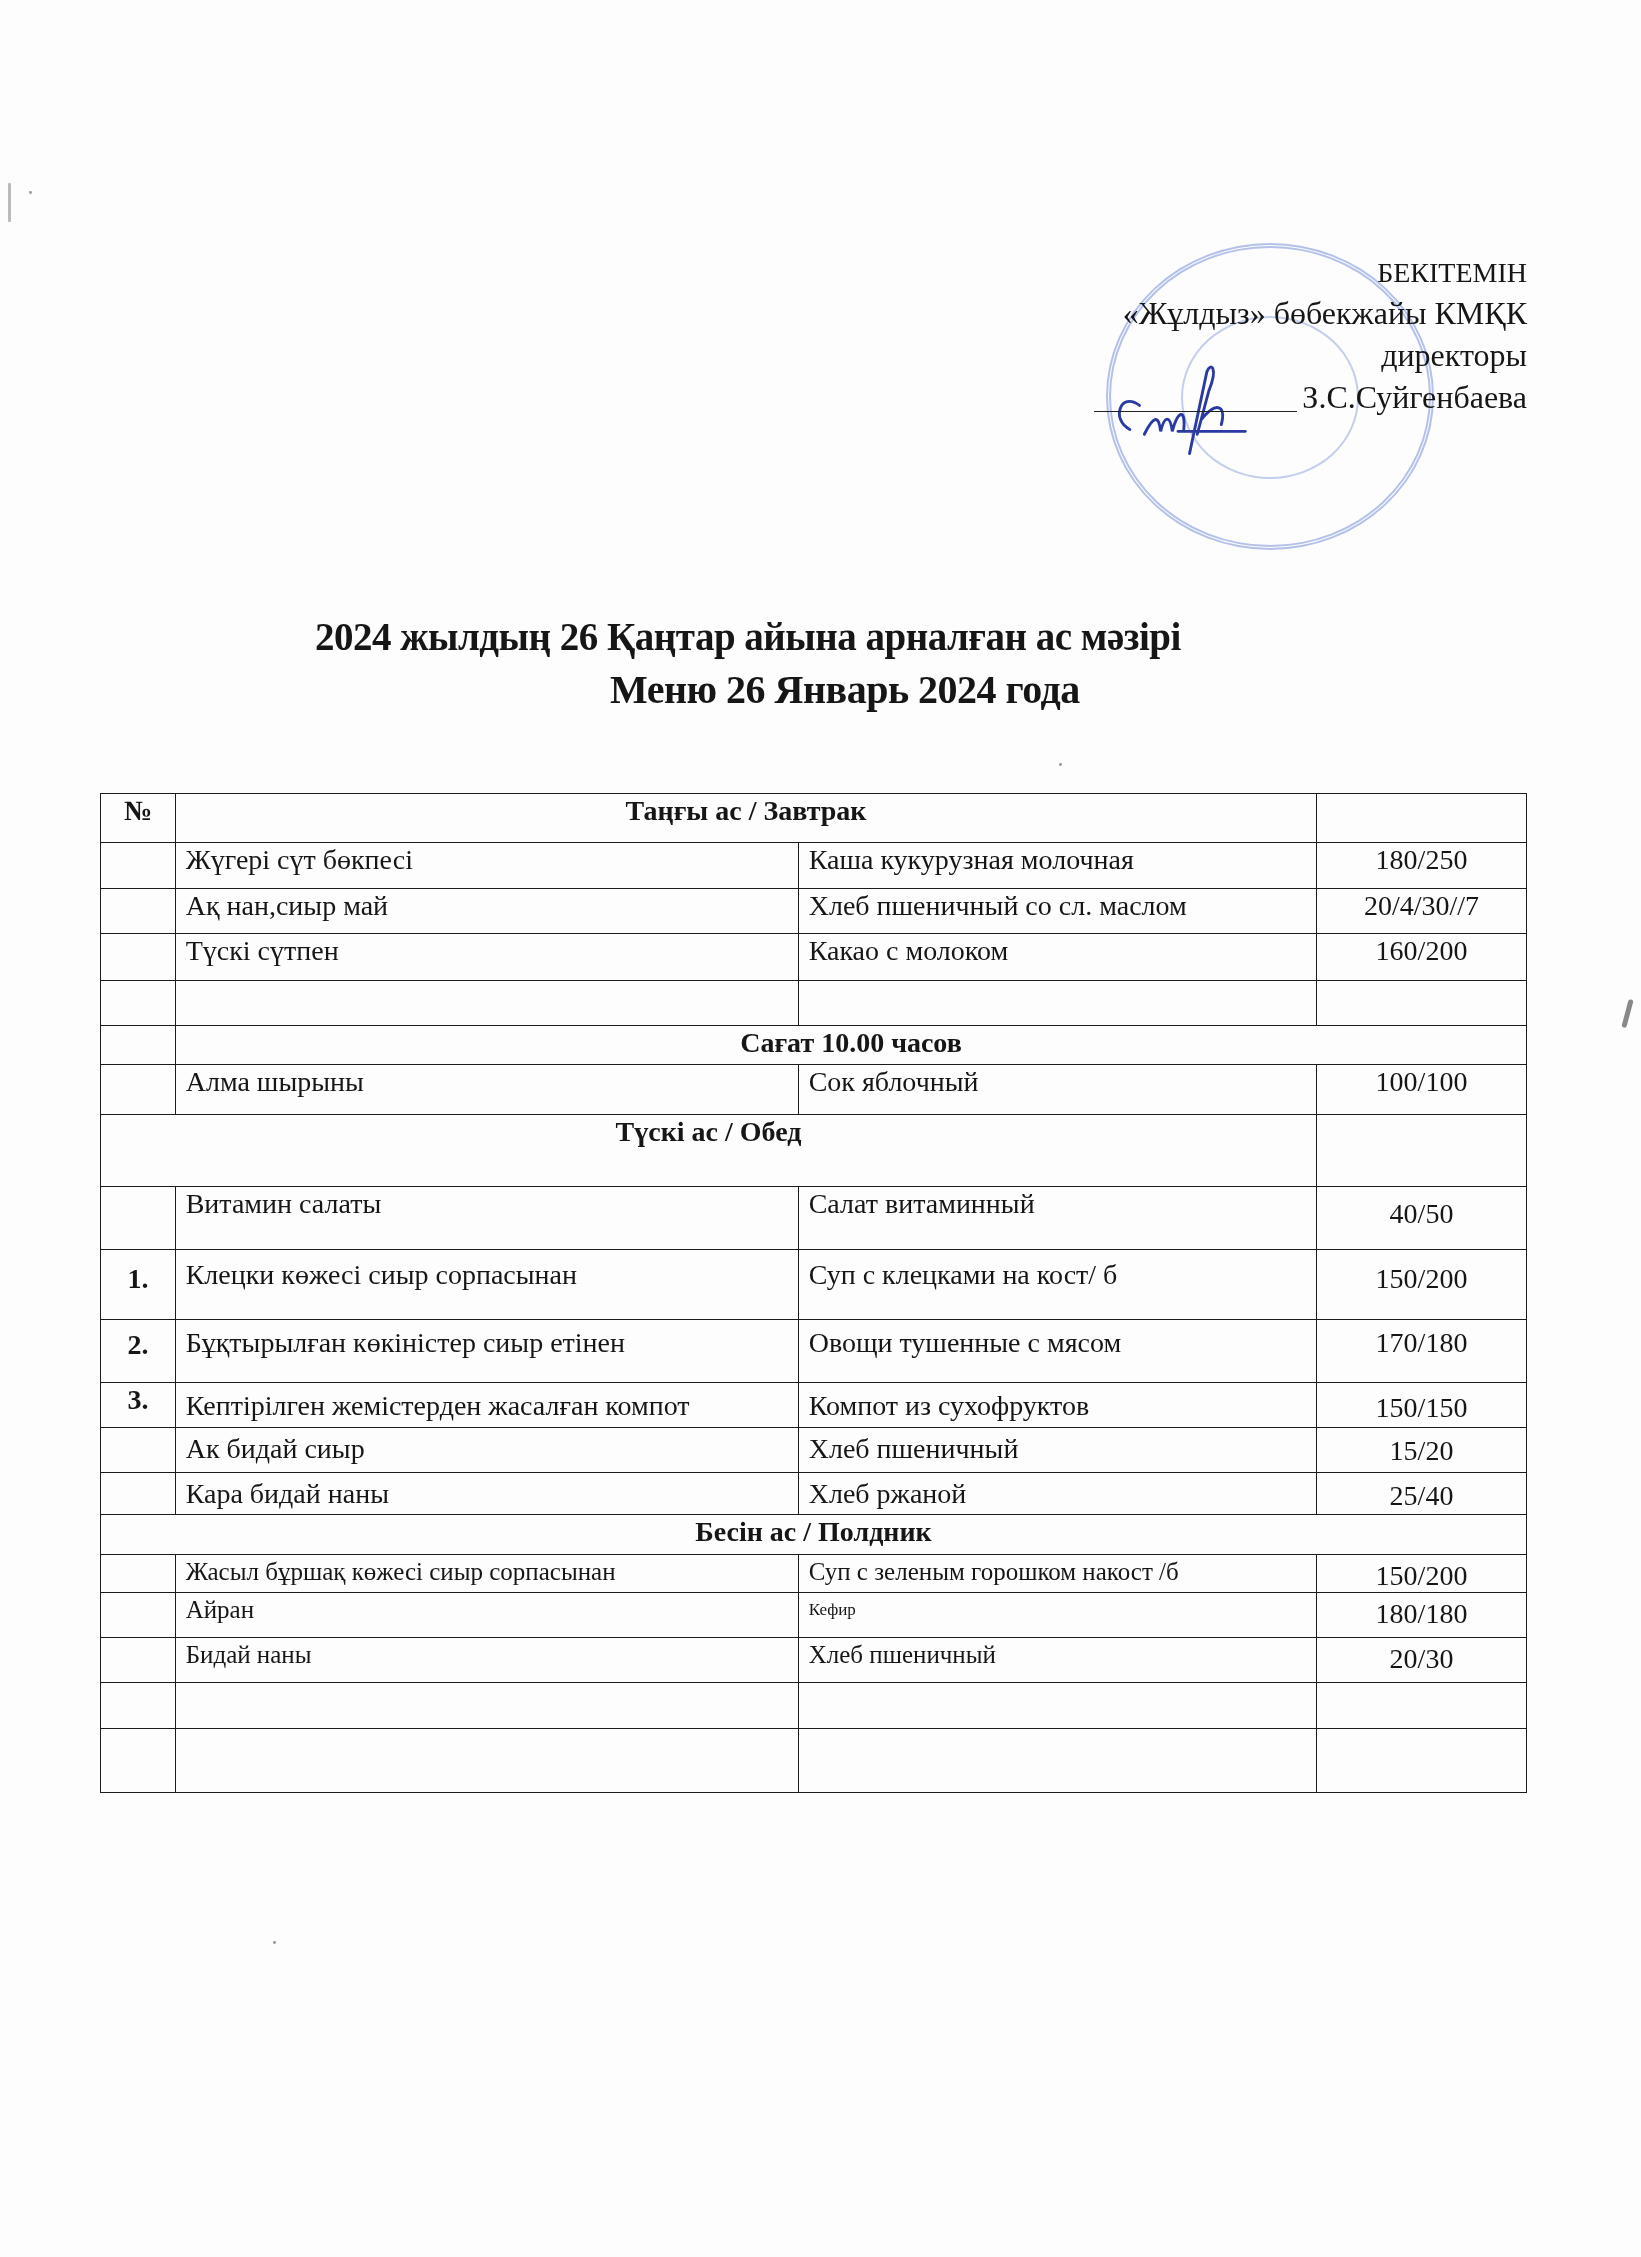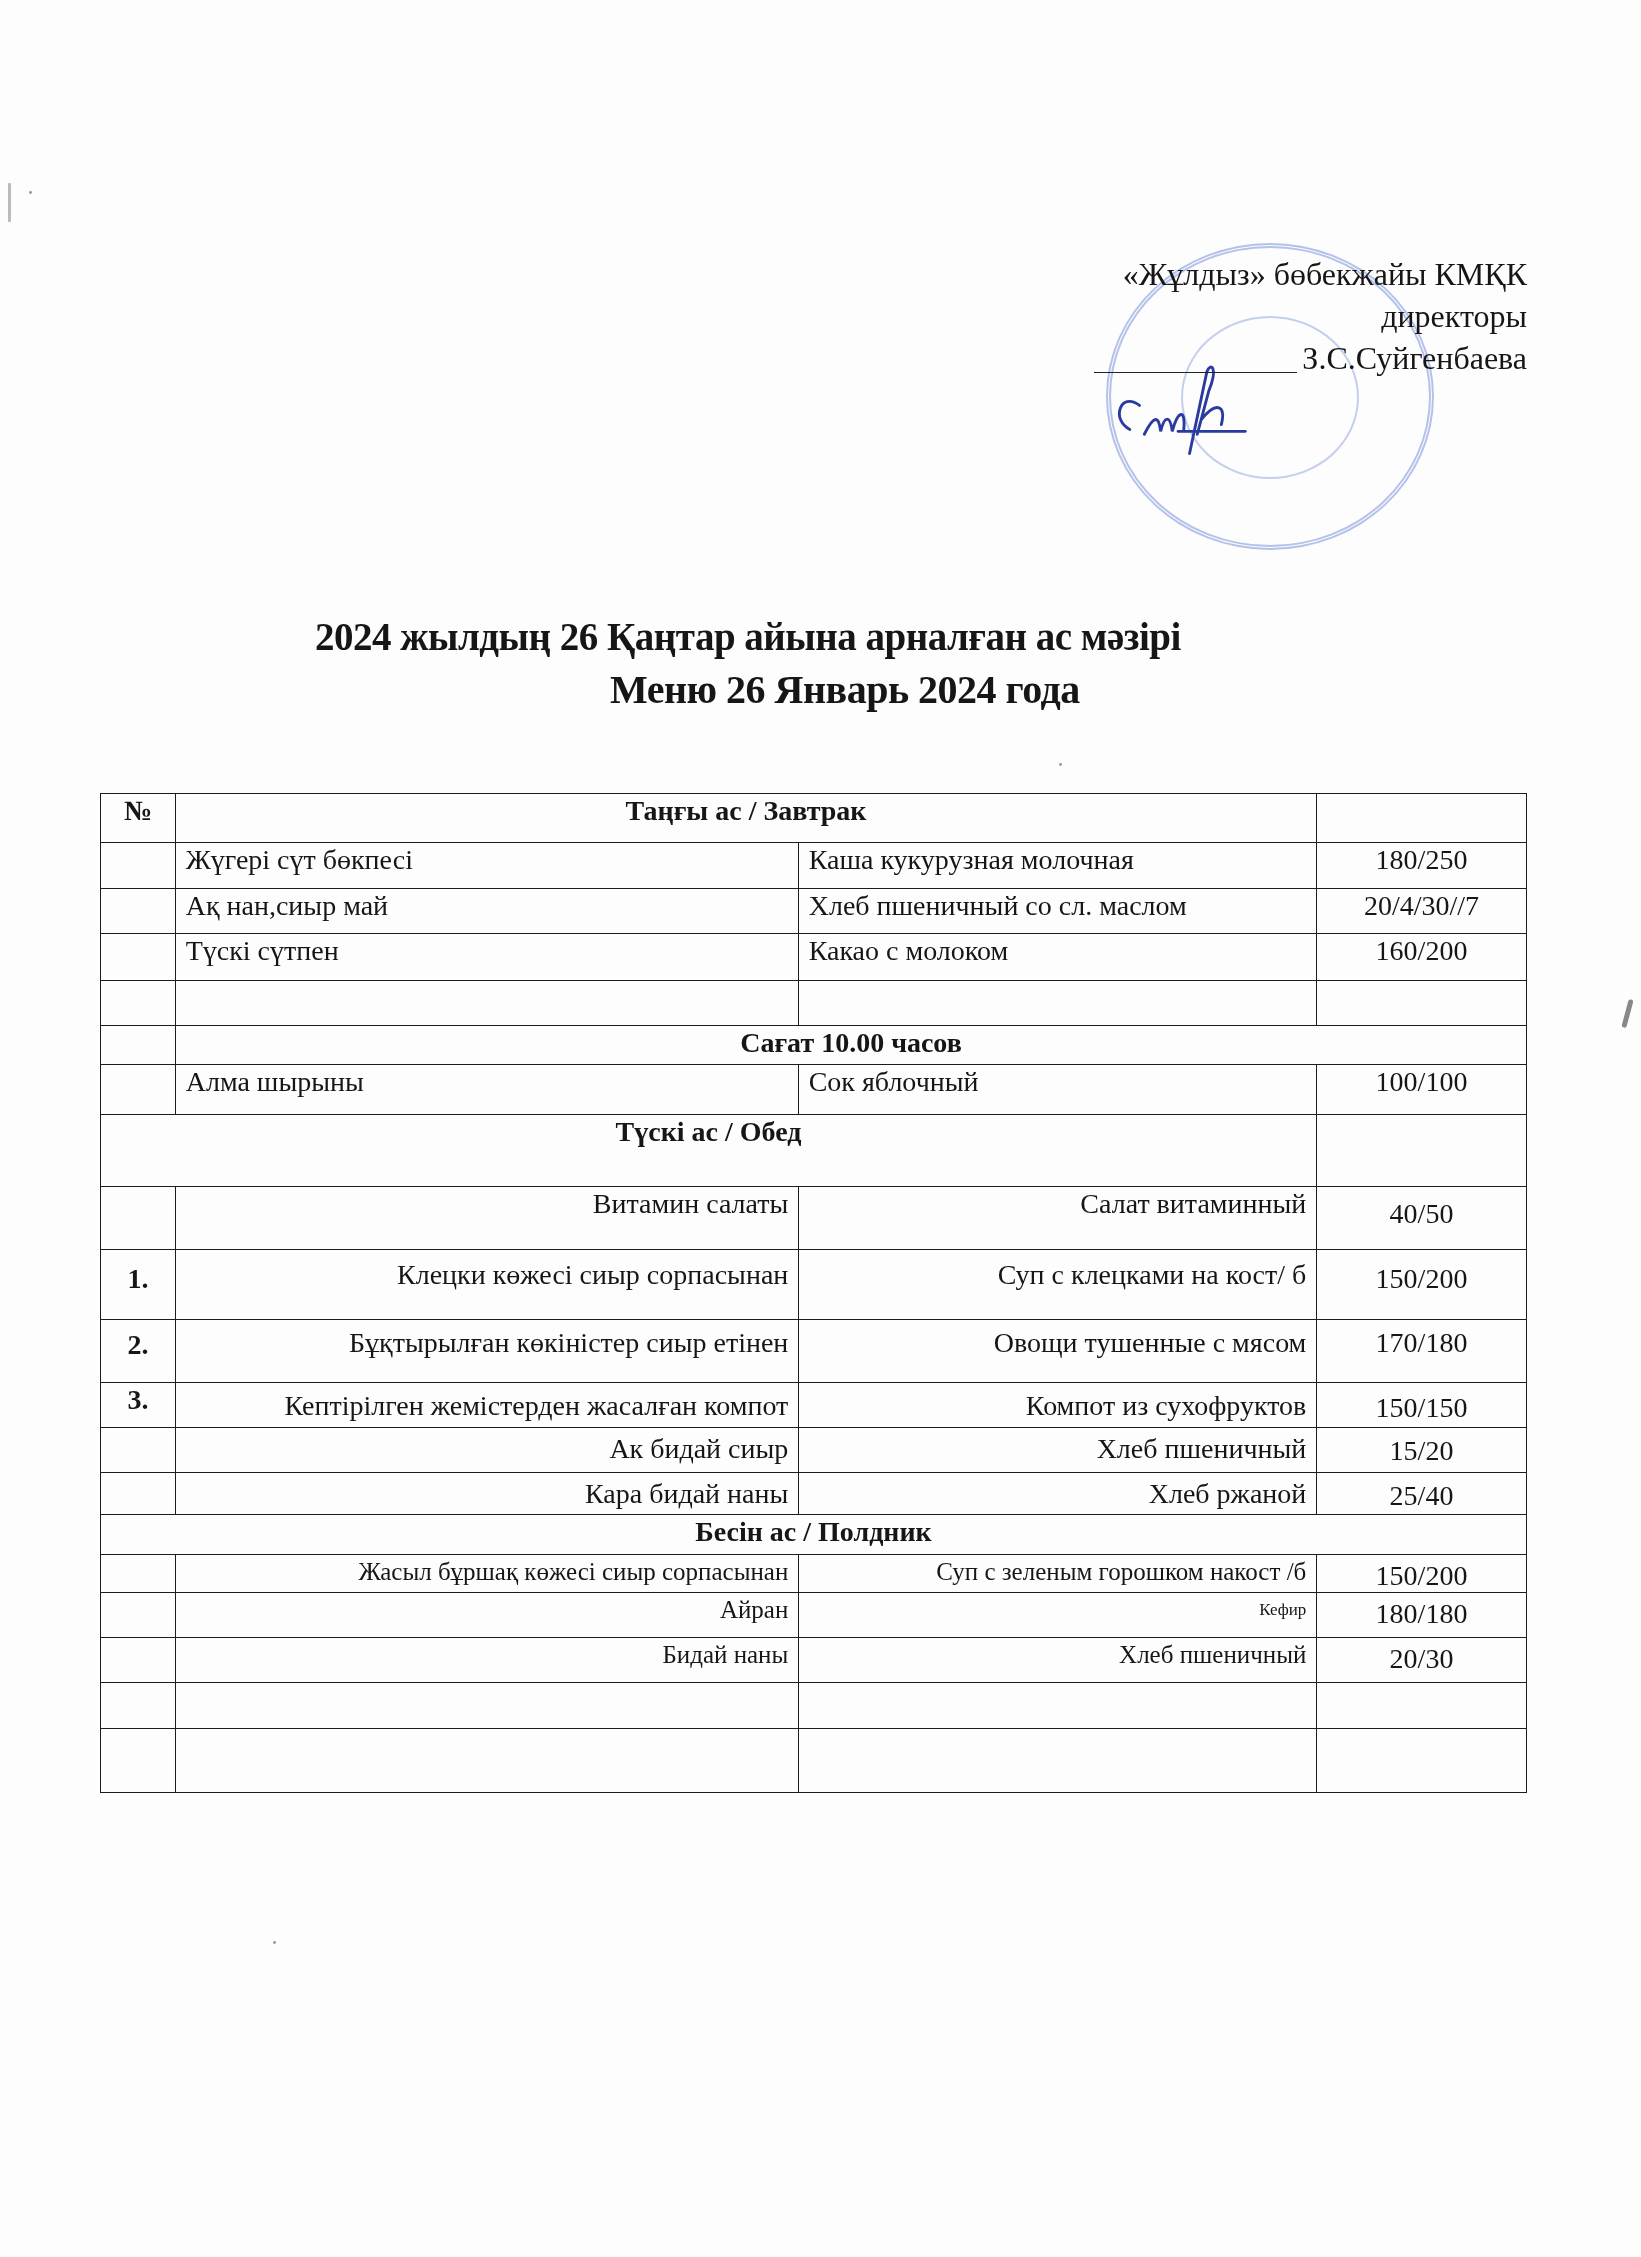--- a/index.html
+++ b/index.html
@@ -45,31 +45,32 @@
     font-family: "Liberation Serif", serif;
   }
   table.menu td {
     border: 1.9px solid #1c1c1c; padding: 0 9.7px; vertical-align: top;
     font-size: 28px; line-height: 33px; overflow: hidden; white-space: nowrap;
   }
   td.num { text-align: center; font-weight: bold; font-size: 32px; padding: 5.8px 0 0 0; }
   td.wt { text-align: center; }
   td.sec { text-align: center; font-weight: bold; font-size: 35px; line-height: 39px; padding-top: 1.9px; }
   td.big { font-size: 33px; line-height: 42px; padding-top: 5.8px; }
-  td.sm { font-size: 26px; line-height: 31px; text-align: right; }
+  td.sm { font-size: 26px; line-height: 31px; }
   .specks span { position: absolute; background: #999; border-radius: 50%; }
 </style>
 </head>
 <body>
 
 <div class="stamp"></div>
 <svg class="signature" viewBox="0 0 160 110">
   <path d="M30 70 C10 60 20 30 40 45 M45 75 C55 55 60 55 62 72 C66 55 72 55 74 72 C80 50 88 48 86 70 M92 95 L110 10 C114 0 122 5 112 30 L100 75 M104 60 C120 40 130 45 125 65 M80 72 L150 72" fill="none" stroke="#2b3aa0" stroke-width="3" stroke-linecap="round"></path>
 </svg>
 <div class="approval">
+  <div class="l1">БЕКІТЕМІН</div>
   <div>«Жұлдыз» бөбекжайы КМҚК</div>
   <div>директоры</div>
   <div><span class="sign-line"></span><span>З.С.Суйгенбаева</span></div>
 </div>
 
 <div class="title t1">2024 жылдың  26 Қаңтар айына арналған ас мәзірі</div>
 <div class="title t2">Меню 26 Январь  2024 года</div>
 
 <table class="menu">
   <colgroup>

